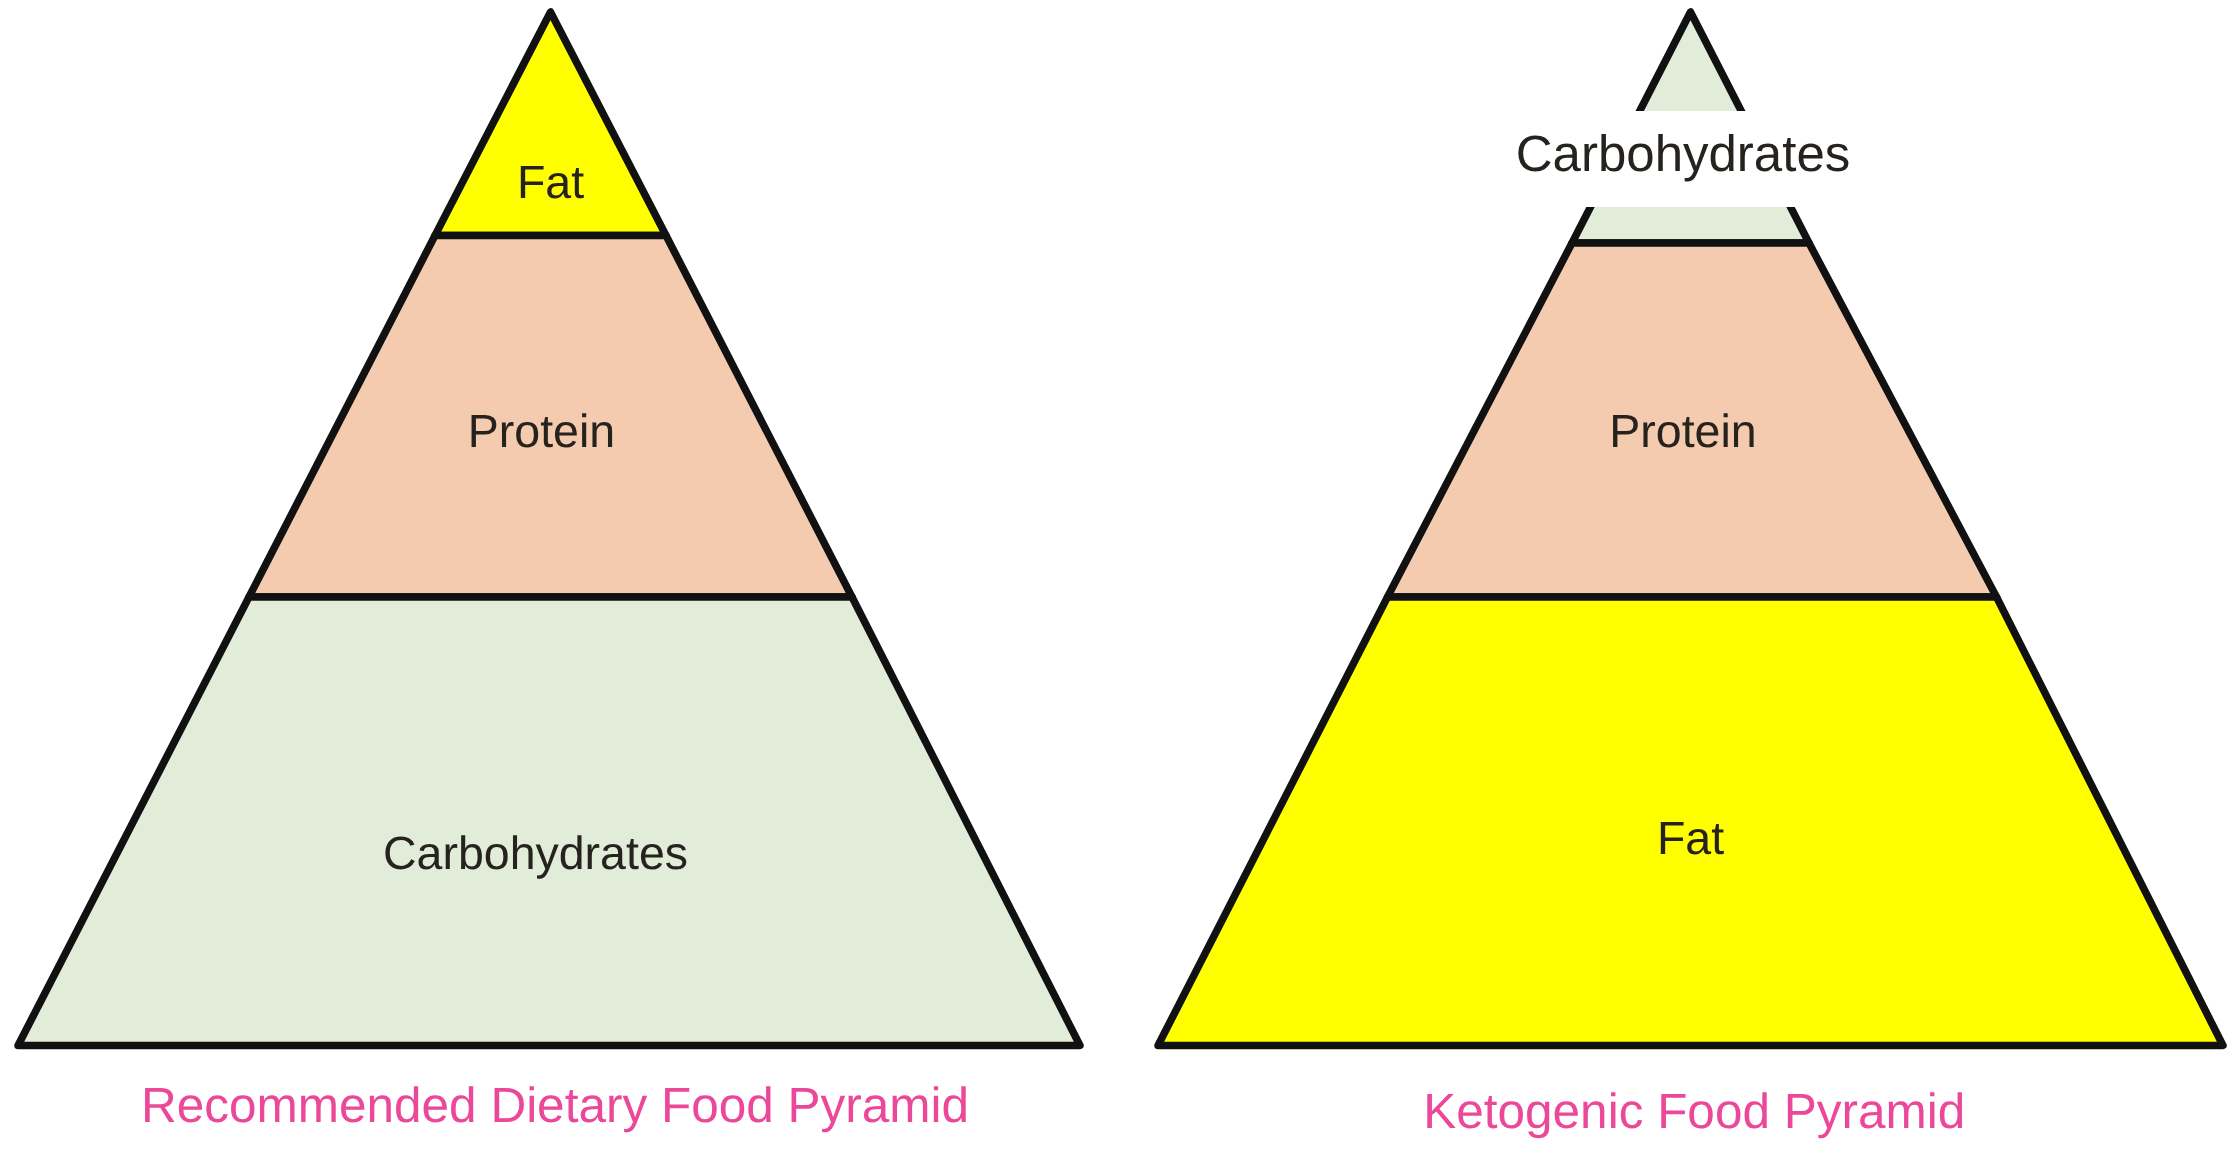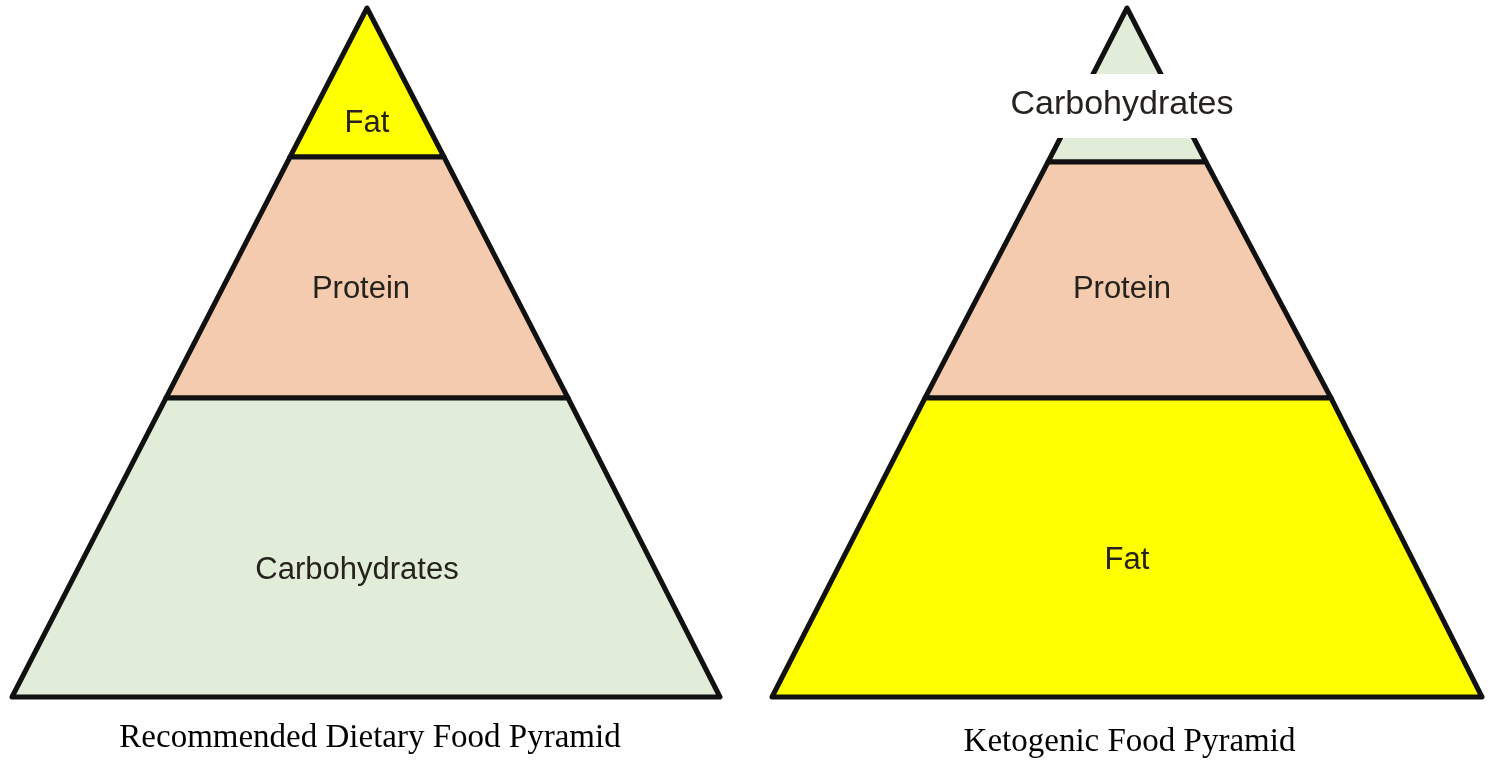--- a/index.html
+++ b/index.html
@@ -36,23 +36,23 @@
   }
   .outside-label {
     font-family: "Liberation Sans", sans-serif;
     font-size: 34px;
     fill: #26231f;
     text-anchor: middle;
     dominant-baseline: middle;
   }
   .caption-text {
     position: absolute;
-    font-family: Liberation Serif, serif;
+    font-family: Liberation Sans, sans-serif;
     font-size: 33px;
-    color: #000000;
+    color: #ec4899;
     white-space: nowrap;
     text-align: center;
   }
   .caption-left {
     left: 0;
     width: 740px;
     top: 718px;
   }
   .caption-right {
     left: 764px;

